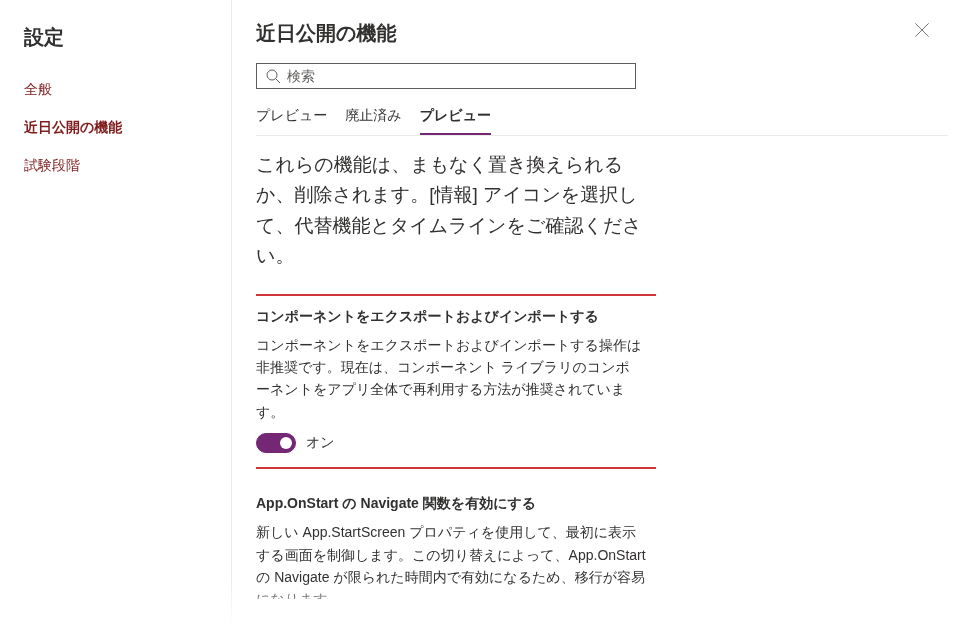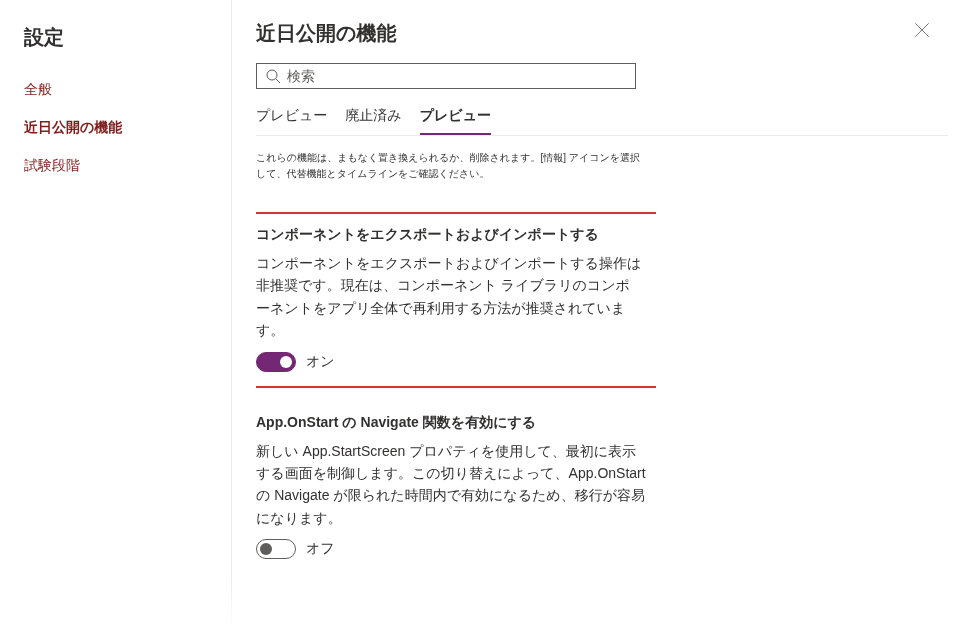--- a/index.html
+++ b/index.html
@@ -87,23 +87,23 @@
     border-bottom-color: #742774;
   }
   .content {
     max-width: 400px;
     overflow-y: auto;
     height: calc(100% - 160px);
     padding-right: 8px;
     padding-bottom: 20px;
   }
   .intro {
-    font-size: 10px;
+    font-size: 19px;
     line-height: 1.6;
-    margin-bottom: 30px;
+    margin-bottom: 22px;
   }
   .feature {
     margin-bottom: 26px;
   }
   .feature.highlight {
     border: 2px solid #d13438;
     padding: 12px 14px 14px 14px;
     margin-left: -16px;
     margin-right: -10px;
   }

